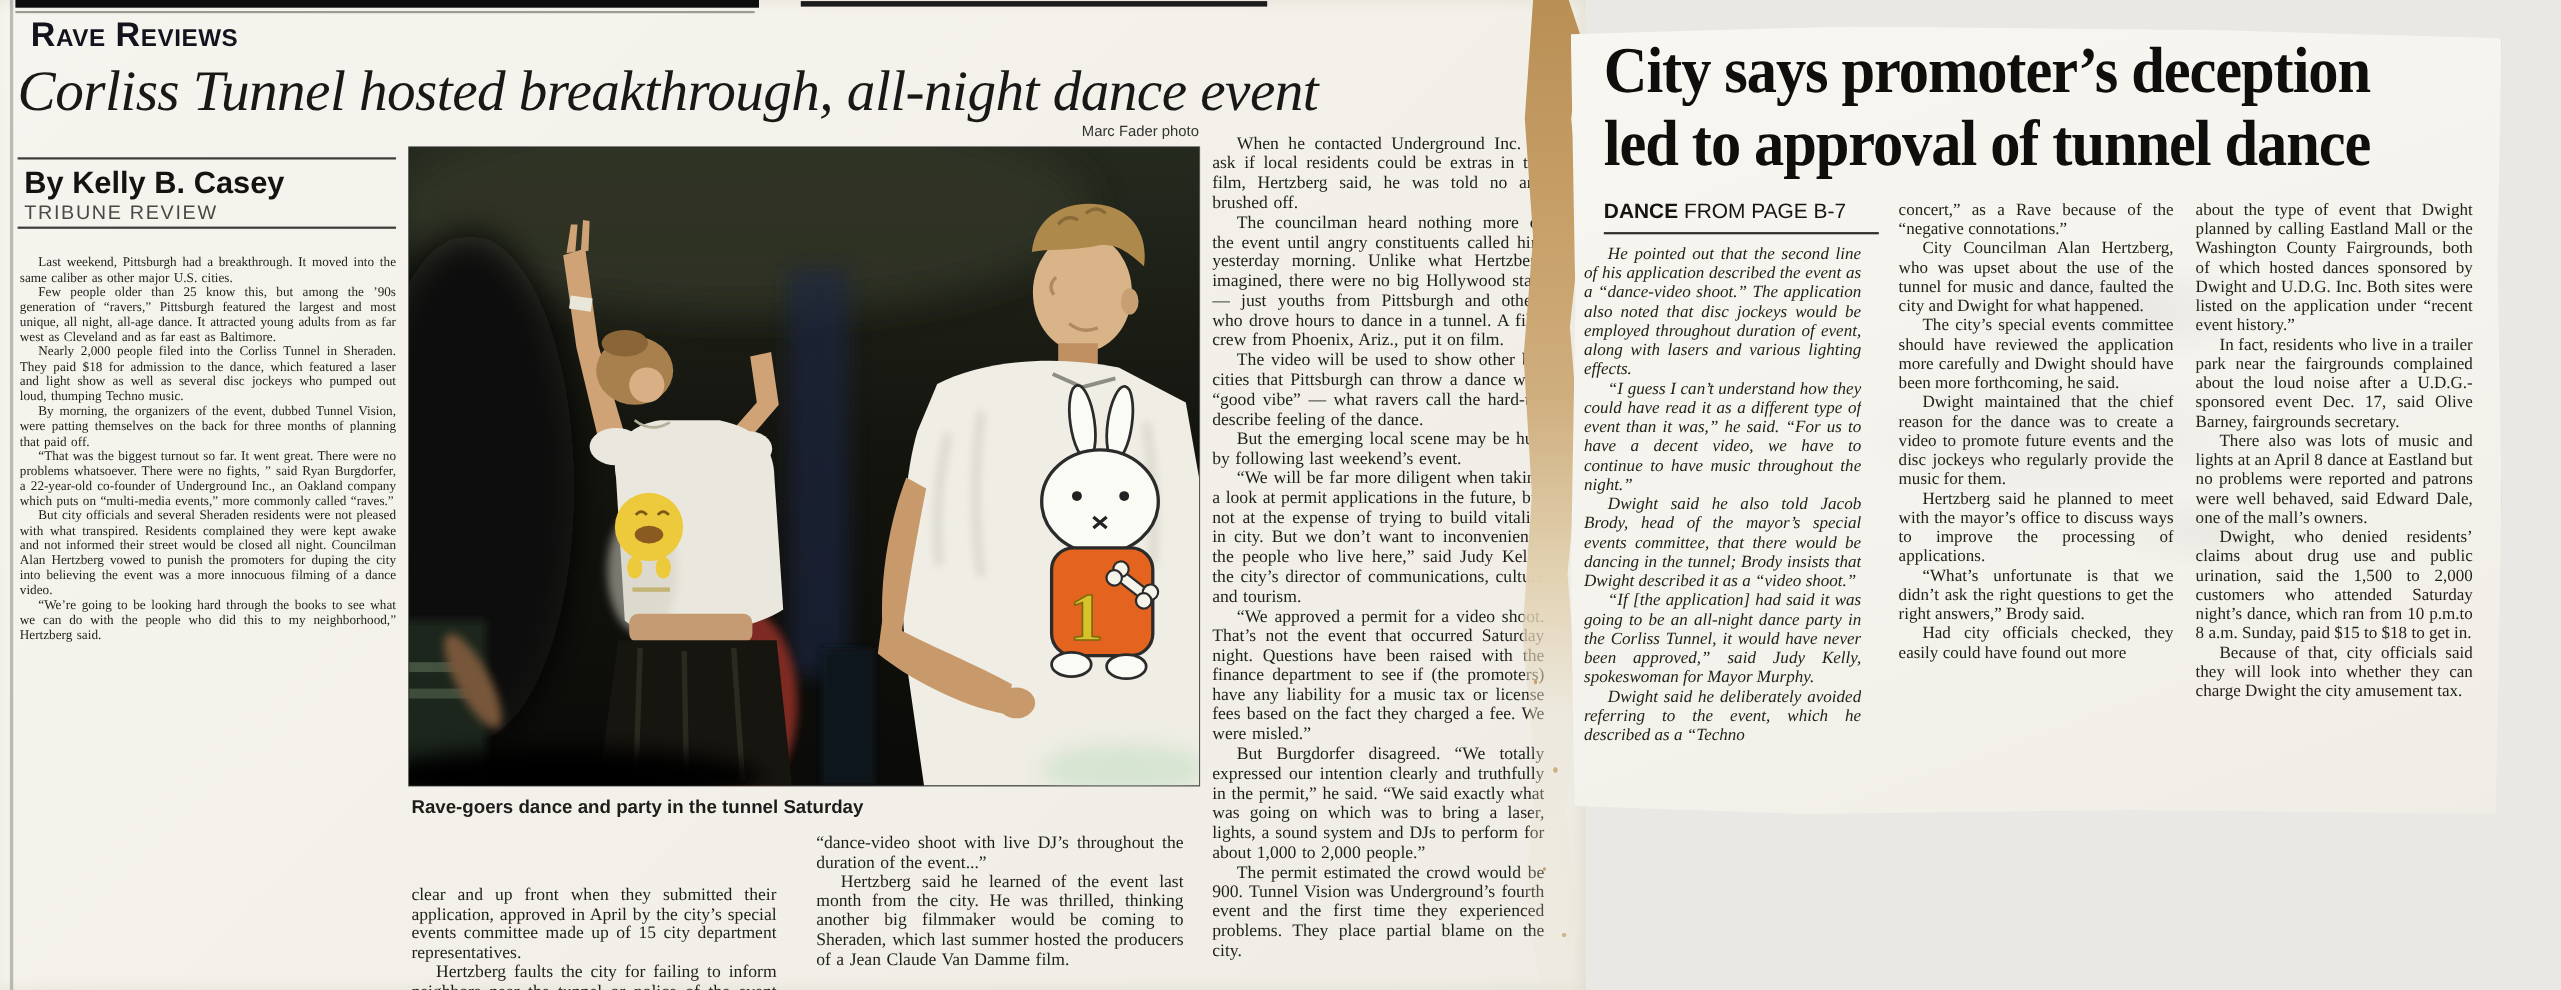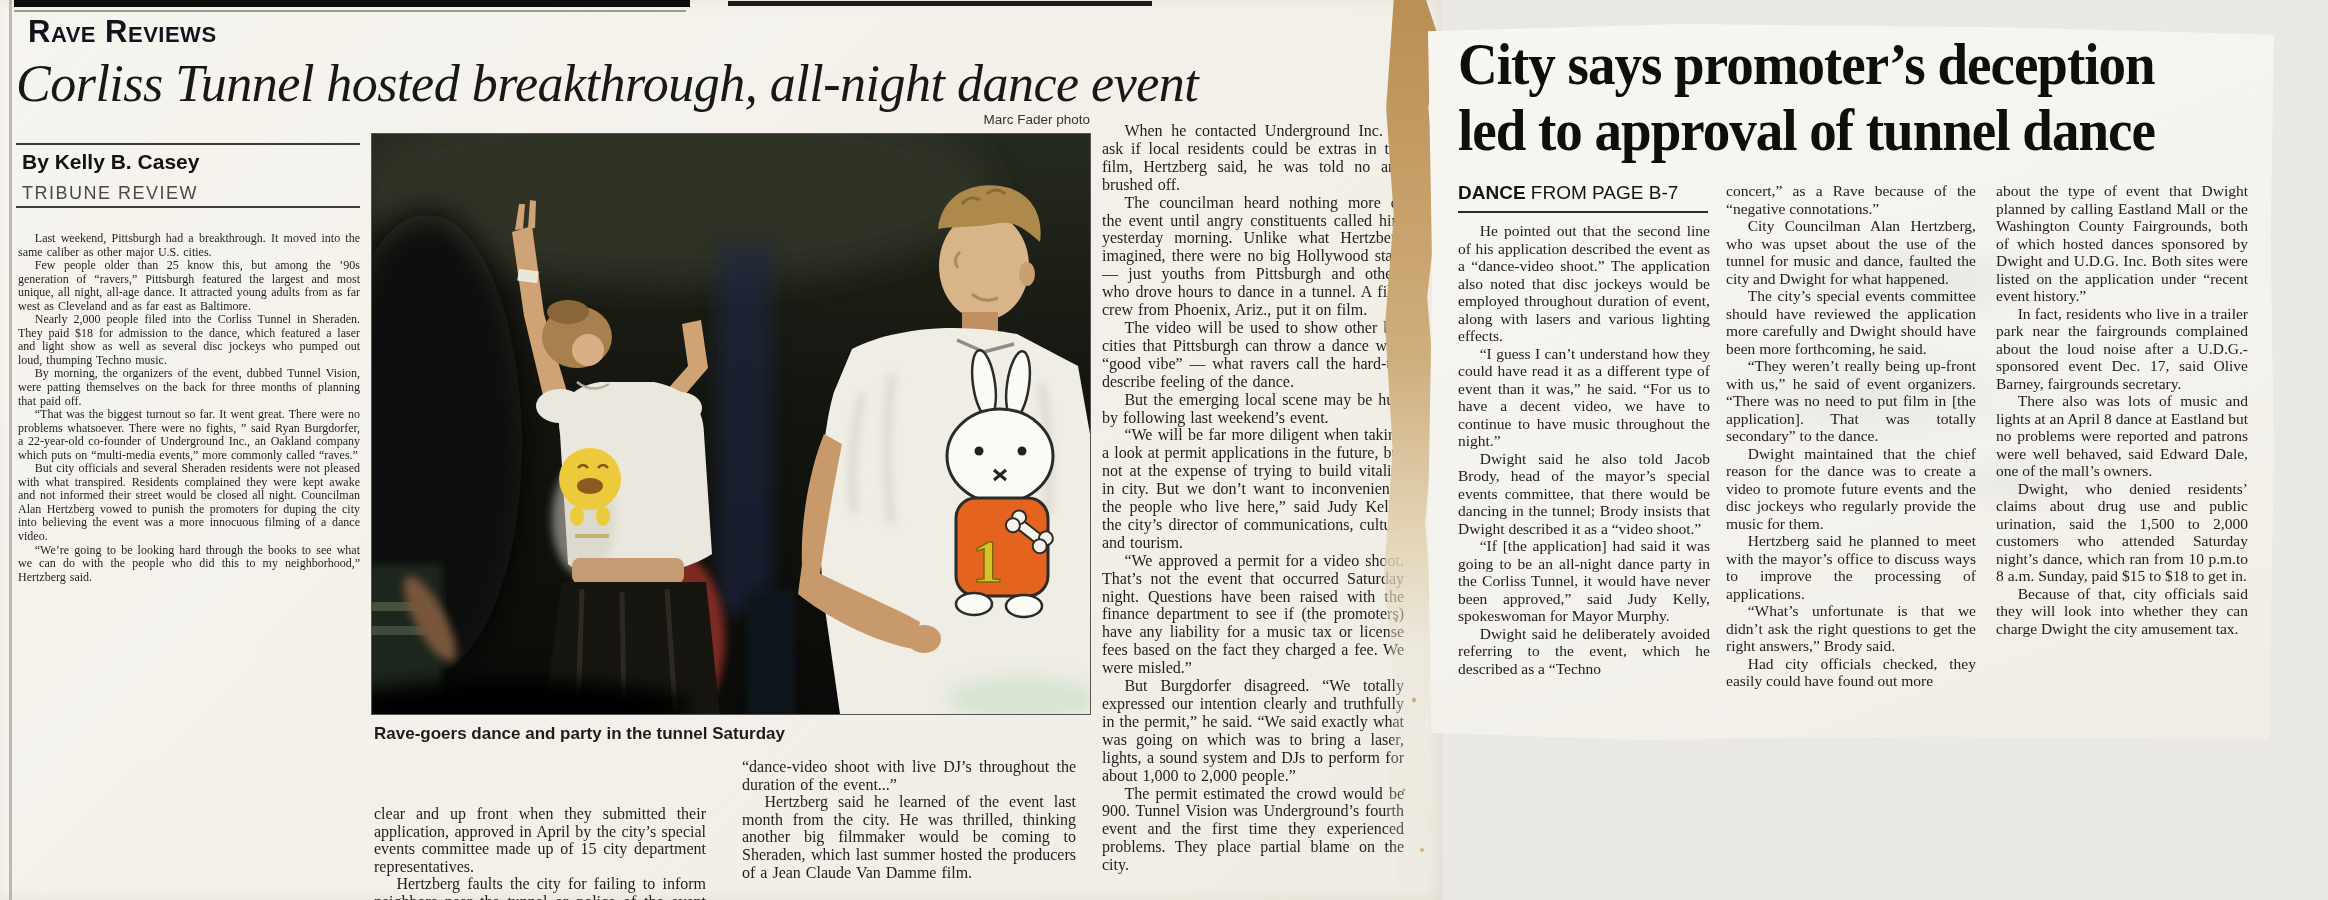--- a/index.html
+++ b/index.html
@@ -16,21 +16,21 @@
 
   .section-title{position:absolute;left:28px;top:14px;font-family:"Liberation Sans",sans-serif;
     font-weight:bold;font-variant:small-caps;font-size:31px;letter-spacing:.5px;color:#12131d;}
   .headline-left{position:absolute;left:16px;top:54px;width:1400px;white-space:nowrap;
     font-style:italic;font-size:52px;color:#191817;letter-spacing:-.5px;}
   .photo-credit{position:absolute;left:920px;top:112px;width:170px;text-align:right;
     font-family:"Liberation Sans",sans-serif;font-size:13.5px;color:#33322f;}
   .rule{position:absolute;height:2px;background:#3c3b38;}
   .rule-a{left:16px;top:143px;width:344px;}
   .rule-b{left:16px;top:206px;width:344px;}
-  .byline{position:absolute;left:22px;top:150px;font-family:"Liberation Sans",sans-serif;font-weight:bold;font-size:21px;color:#141311;}
+  .byline{position:absolute;left:22px;top:150px;font-family:"Liberation Sans",sans-serif;font-weight:bold;font-size:28px;color:#141311;}
   .byline-org{position:absolute;left:22px;top:183px;font-family:"Liberation Sans",sans-serif;font-size:18px;letter-spacing:1.5px;color:#4a4945;}
 
   .caption{position:absolute;left:374px;top:724px;width:700px;font-family:"Liberation Sans",sans-serif;
     font-weight:bold;font-size:17px;color:#1e1d1b;}
 
   .bodycol{position:absolute;text-align:justify;color:#201e1a;overflow:hidden;word-spacing:1px;}
   .para{margin:0;text-indent:1.4em;}
   .cont .para:first-child{text-indent:0;}
   .lcol1{left:18px;top:216px;width:342px;height:684px;font-size:12px;line-height:1.13;margin-top:16px;}
   .lcol2{left:374px;top:758px;width:332px;height:142px;font-size:16px;line-height:1.1;margin-top:47px;}
@@ -58,21 +58,21 @@
       linear-gradient(160deg,#f8f6f1 0%,#f4f2ec 60%,#efede5 100%);
     box-shadow:0 3px 6px rgba(60,55,45,.35), 3px 0 5px rgba(60,55,45,.2);
     clip-path:polygon(0 1%,30% 0,70% .5%,100% 1.5%,99.6% 30%,100% 60%,99.4% 100%,60% 99.5%,25% 100%,.4% 99%,0 70%,.5% 35%);}
   .headline-right{position:absolute;left:30px;top:8px;width:812px;
     font-weight:bold;font-size:55px;line-height:1.1;letter-spacing:-1px;color:#0f0e0c;
     transform:scaleY(1.08);transform-origin:top left;}
   .kicker{position:absolute;left:30px;top:158px;font-family:"Liberation Sans",sans-serif;font-size:19px;color:#161513;}
   .kicker .kl{font-weight:bold;}
   .kicker-rule{position:absolute;left:30px;top:187px;width:250px;height:2px;background:#2e2d2a;}
   .rcol{position:absolute;text-align:justify;color:#232119;overflow:hidden;font-size:15.5px;line-height:1.13;}
-  .rcol1{left:30px;top:198px;width:252px;height:496px;}
+  .rcol1{left:12px;top:198px;width:252px;height:496px;font-style:italic;}
   .rcol2{left:298px;top:158px;width:250px;height:538px;}
   .rcol3{left:568px;top:158px;width:252px;height:538px;}
 </style>
 </head>
 <body>
 
 <div id="scan">
 
   <div class="clip-left">
     <div class="bar1"></div>
@@ -227,21 +227,20 @@
         <p class="para">He pointed out that the second line of his application described the event as a “dance-video shoot.” The application also noted that disc jockeys would be employed throughout duration of event, along with lasers and various lighting effects.</p>
         <p class="para">“I guess I can’t understand how they could have read it as a different type of event than it was,” he said. “For us to have a decent video, we have to continue to have music throughout the night.”</p>
         <p class="para">Dwight said he also told Jacob Brody, head of the mayor’s special events committee, that there would be dancing in the tunnel; Brody insists that Dwight described it as a “video shoot.”</p>
         <p class="para">“If [the application] had said it was going to be an all-night dance party in the Corliss Tunnel, it would have never been approved,” said Judy Kelly, spokeswoman for Mayor Murphy.</p>
         <p class="para">Dwight said he deliberately avoided referring to the event, which he described as a “Techno</p>
       </div>
     <div class="rcol rcol2 cont">
         <p class="para">concert,” as a Rave because of the “negative connotations.”</p>
         <p class="para">City Councilman Alan Hertzberg, who was upset about the use of the tunnel for music and dance, faulted the city and Dwight for what happened.</p>
         <p class="para">The city’s special events committee should have reviewed the application more carefully and Dwight should have been more forthcoming, he said.</p>
-        <p class="para">“They weren’t really being up-front with us,” he said of event organizers. “There was no need to put film in [the application]. That was totally secondary” to the dance.</p>
         <p class="para">Dwight maintained that the chief reason for the dance was to create a video to promote future events and the disc jockeys who regularly provide the music for them.</p>
         <p class="para">Hertzberg said he planned to meet with the mayor’s office to discuss ways to improve the processing of applications.</p>
         <p class="para">“What’s unfortunate is that we didn’t ask the right questions to get the right answers,” Brody said.</p>
         <p class="para">Had city officials checked, they easily could have found out more</p>
       </div>
     <div class="rcol rcol3 cont">
         <p class="para">about the type of event that Dwight planned by calling Eastland Mall or the Washington County Fairgrounds, both of which hosted dances sponsored by Dwight and U.D.G. Inc. Both sites were listed on the application under “recent event history.”</p>
         <p class="para">In fact, residents who live in a trailer park near the fairgrounds complained about the loud noise after a U.D.G.-sponsored event Dec. 17, said Olive Barney, fairgrounds secretary.</p>
         <p class="para">There also was lots of music and lights at an April 8 dance at Eastland but no problems were reported and patrons were well behaved, said Edward Dale, one of the mall’s owners.</p>
         <p class="para">Dwight, who denied residents’ claims about drug use and public urination, said the 1,500 to 2,000 customers who attended Saturday night’s dance, which ran from 10 p.m.to 8 a.m. Sunday, paid $15 to $18 to get in.</p>

